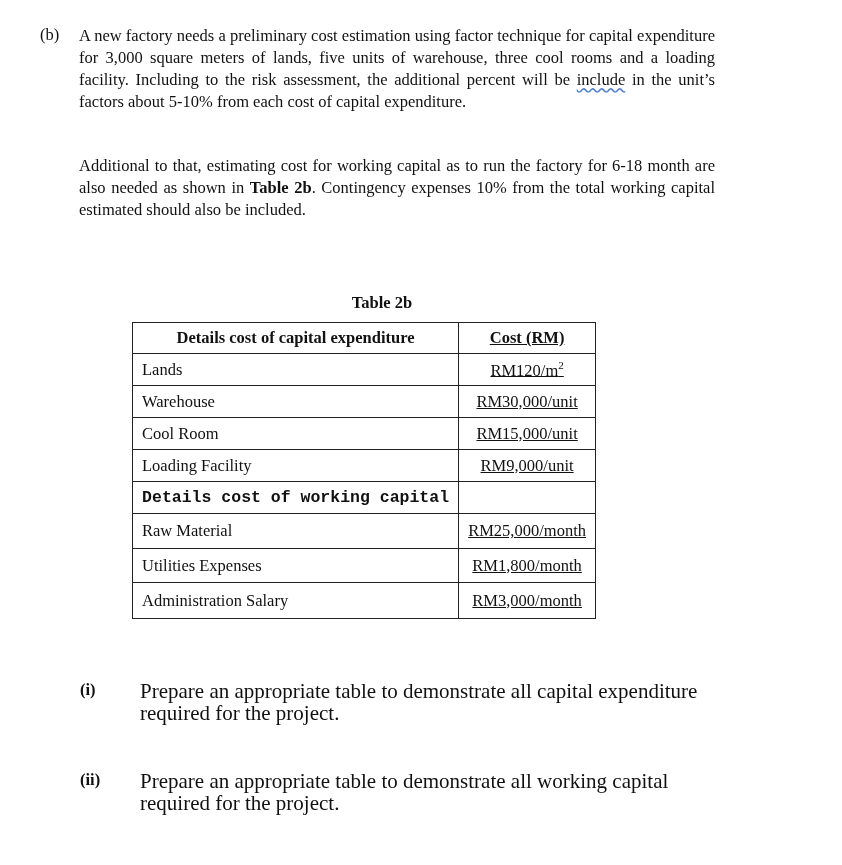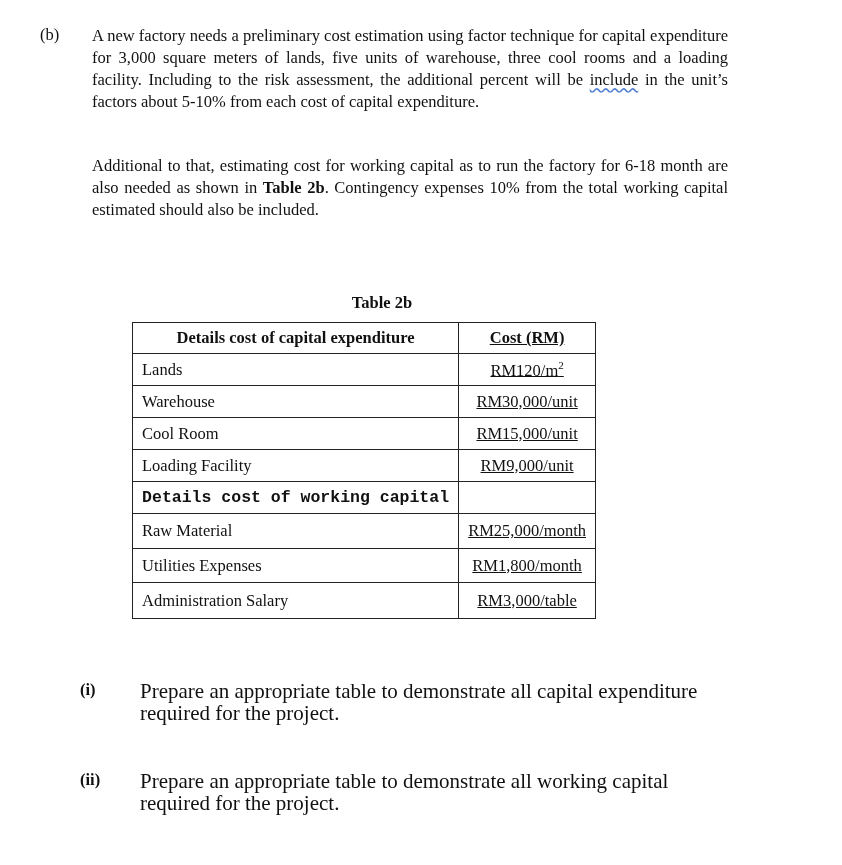--- a/index.html
+++ b/index.html
@@ -3,21 +3,21 @@
   <meta charset="utf-8">
   <style>
     html, body { margin: 0; padding: 0; background: #ffffff; }
     body {
       width: 842px; height: 865px; position: relative; overflow: hidden;
       font-family: "Liberation Serif", "DejaVu Serif", serif;
       color: #111111; font-size: 16.5px;
     }
     .label { position: absolute; }
     .para {
-      position: absolute; left: 92px; width: 636px;
+      position: absolute; left: 79px; width: 636px;
       text-align: justify; line-height: 22px; margin: 0;
     }
     .underline-squiggle {
       text-decoration: underline; text-decoration-color: #4f7fd0;
       text-decoration-style: wavy; text-underline-offset: 2px;
     }
     .table-title {
       position: absolute; left: 132px; width: 500px; top: 293px;
       text-align: center; font-weight: bold; font-size: 16.5px;
     }
@@ -81,21 +81,21 @@
   <tr style="height:35px;padding-left:24px;">
     <td class="c1">Raw Material</td>
     <td class="c2">RM25,000/month</td>
   </tr>
   <tr style="height:34px;">
     <td class="c1">Utilities Expenses</td>
     <td class="c2">RM1,800/month</td>
   </tr>
   <tr style="height:36px;margin-top:44px;">
     <td class="c1">Administration Salary</td>
-    <td class="c2">RM3,000/table</td>
+    <td class="c2">RM3,000/month</td>
   </tr>
 </tbody>
   </table>
 
 <span class="q" style="top:680px;">(i)</span>
 <div class="q-text" style="top:680px;">Prepare an appropriate table to demonstrate all capital expenditure required for the project.</div>
 
 <span class="q" style="top:770px;">(ii)</span>
 <div class="q-text" style="top:770px;">Prepare an appropriate table to demonstrate all working capital required for the project.</div>
 

